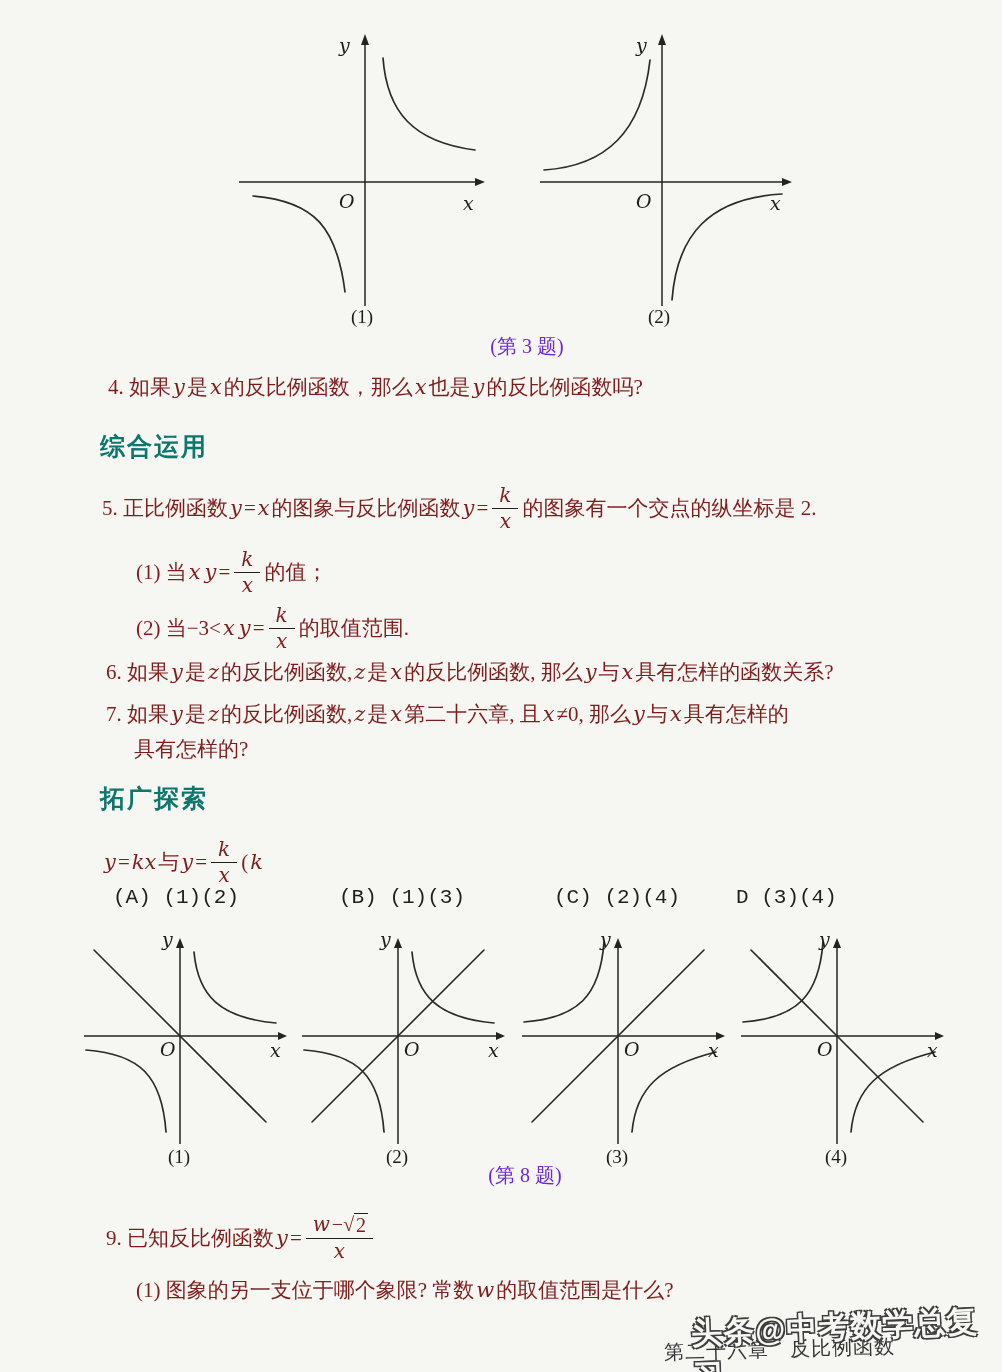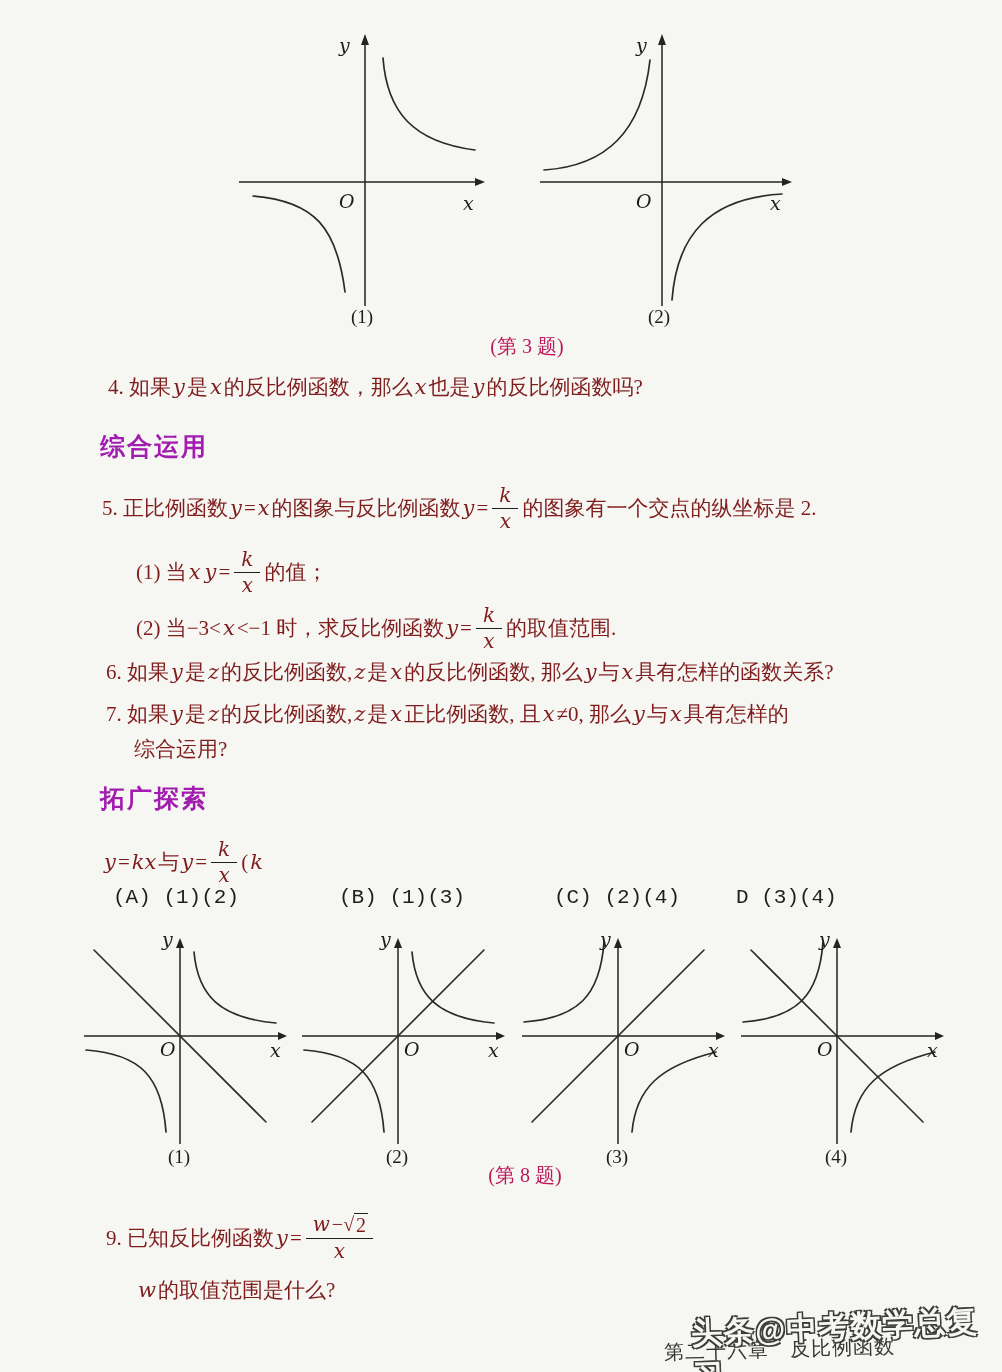--- a/index.html
+++ b/index.html
@@ -8,22 +8,22 @@
   .line{position:absolute;display:flex;align-items:center;white-space:nowrap;
         font-family:"Liberation Serif",serif;font-size:21px;color:#7f1d1d;}
   .mi{font-style:italic;font-family:"DejaVu Serif",serif;padding:0 2px;}
   .frac{display:inline-flex;flex-direction:column;align-items:center;margin:0 4px;line-height:1.15;font-size:20px;}
   .frac .num{border-bottom:1.5px solid #1f1f1f;padding:0 5px 1px 5px;text-align:center;}
   .frac .den{padding-top:1px;text-align:center;}
   .sqrt{display:inline-flex;align-items:flex-start;}
   .sqrt .rad{font-style:normal;}
   .sqrt .radi{border-top:1.5px solid #1f1f1f;padding:0 2px;}
   .sec{position:absolute;font-family:"Liberation Sans",sans-serif;font-weight:bold;
-       font-size:25px;color:#a21caf;letter-spacing:2px;}
-  .caption{position:absolute;width:300px;text-align:center;font-size:20px;color:#be185d;}
+       font-size:25px;color:#0f766e;letter-spacing:2px;}
+  .caption{position:absolute;width:300px;text-align:center;font-size:20px;color:#6d28d9;}
   svg{position:absolute;overflow:visible;}
   svg text{fill:#1c1c1c;}
   .ax{stroke:#232323;stroke-width:1.5;fill:none;}
   .cv{stroke:#2a2a2a;stroke-width:1.7;fill:none;stroke-linecap:round;}
   .ln{stroke:#2a2a2a;stroke-width:1.6;fill:none;stroke-linecap:round;}
   .ah{fill:#232323;stroke:none;}
   .svt{font-family:"DejaVu Serif",serif;font-style:italic;font-size:19px;}
   .svl{font-family:"Liberation Serif",serif;font-size:19px;font-style:normal;}
   .opt{position:absolute;font-size:21px;font-family:Liberation Mono, monospace;}
   #chapter{position:absolute;left:664px;top:1336px;font-size:20px;color:#353535;
@@ -102,21 +102,20 @@
       <span>=</span>
       <span class="frac">
         <span class="num"><span class="mi">k</span></span>
         <span class="den"><span class="mi">x</span></span>
       </span>
       <span>的值；</span>
     </div>
   <div class="line" style="left:136px;top:592px;height:72px">
       <span>(2) 当−3&lt;</span>
       <span class="mi">x</span>
-      <span>&lt;−1 时，求反比例函数 </span>
       <span class="mi">y</span>
       <span>=</span>
       <span class="frac">
         <span class="num"><span class="mi">k</span></span>
         <span class="den"><span class="mi">x</span></span>
       </span>
       <span>的取值范围.</span>
     </div>
 
   <div class="line" style="left:106px;top:657px;height:30px">
@@ -136,30 +135,30 @@
     </div>
   <div class="line" style="left:106px;top:699px;height:30px">
       <span>7. 如果 </span>
       <span class="mi">y</span>
       <span> 是 </span>
       <span class="mi">z</span>
       <span> 的反比例函数, </span>
       <span class="mi">z</span>
       <span> 是 </span>
       <span class="mi">x</span>
-      <span> 正比例函数, 且 </span>
+      <span> 第二十六章, 且 </span>
       <span class="mi">x</span>
       <span>≠0, 那么 </span>
       <span class="mi">y</span>
       <span> 与 </span>
       <span class="mi">x</span>
       <span> 具有怎样的</span>
     </div>
   <div class="line" style="left:134px;top:734px;height:30px">
-      <span>综合运用?</span>
+      <span>具有怎样的?</span>
     </div>
 
   <div class="sec" style="left:100px;top:782px">拓广探索</div>
 
   <div class="line" style="left:102px;top:826px;height:72px">
       <span class="mi">y</span>
       <span>=</span>
       <span class="mi">kx</span>
       <span> 与 </span>
       <span class="mi">y</span>
@@ -242,20 +241,21 @@
       <span>=</span>
       <span class="frac">
         <span class="num"><span class="mi">w</span><span>−</span><span class="sqrt">
             <span class="rad">√</span>
             <span class="radi">2</span>
           </span></span>
         <span class="den"><span class="mi">x</span></span>
       </span>
     </div>
   <div class="line" style="left:136px;top:1275px;height:30px">
+      <span>(1) 图象的另一支位于哪个象限? 常数 </span>
       <span class="mi">w</span>
       <span> 的取值范围是什么?</span>
     </div>
 
   <div id="chapter">第二十六章　反比例函数</div>
   <div id="watermark">头条@中考数学总复习</div>
 
 </div>
 
 </body></html>

